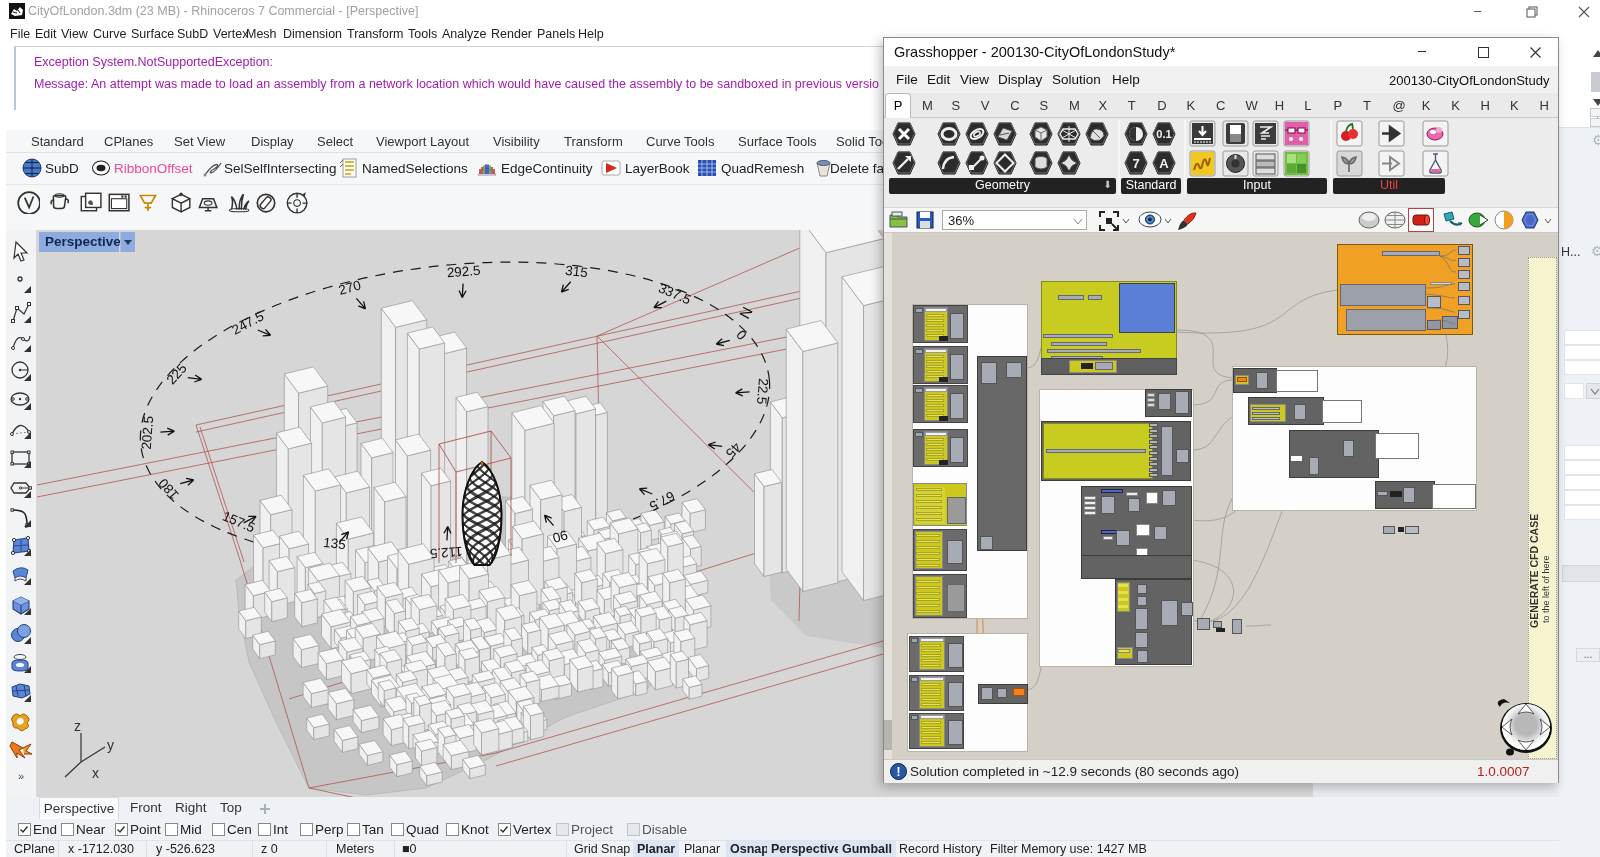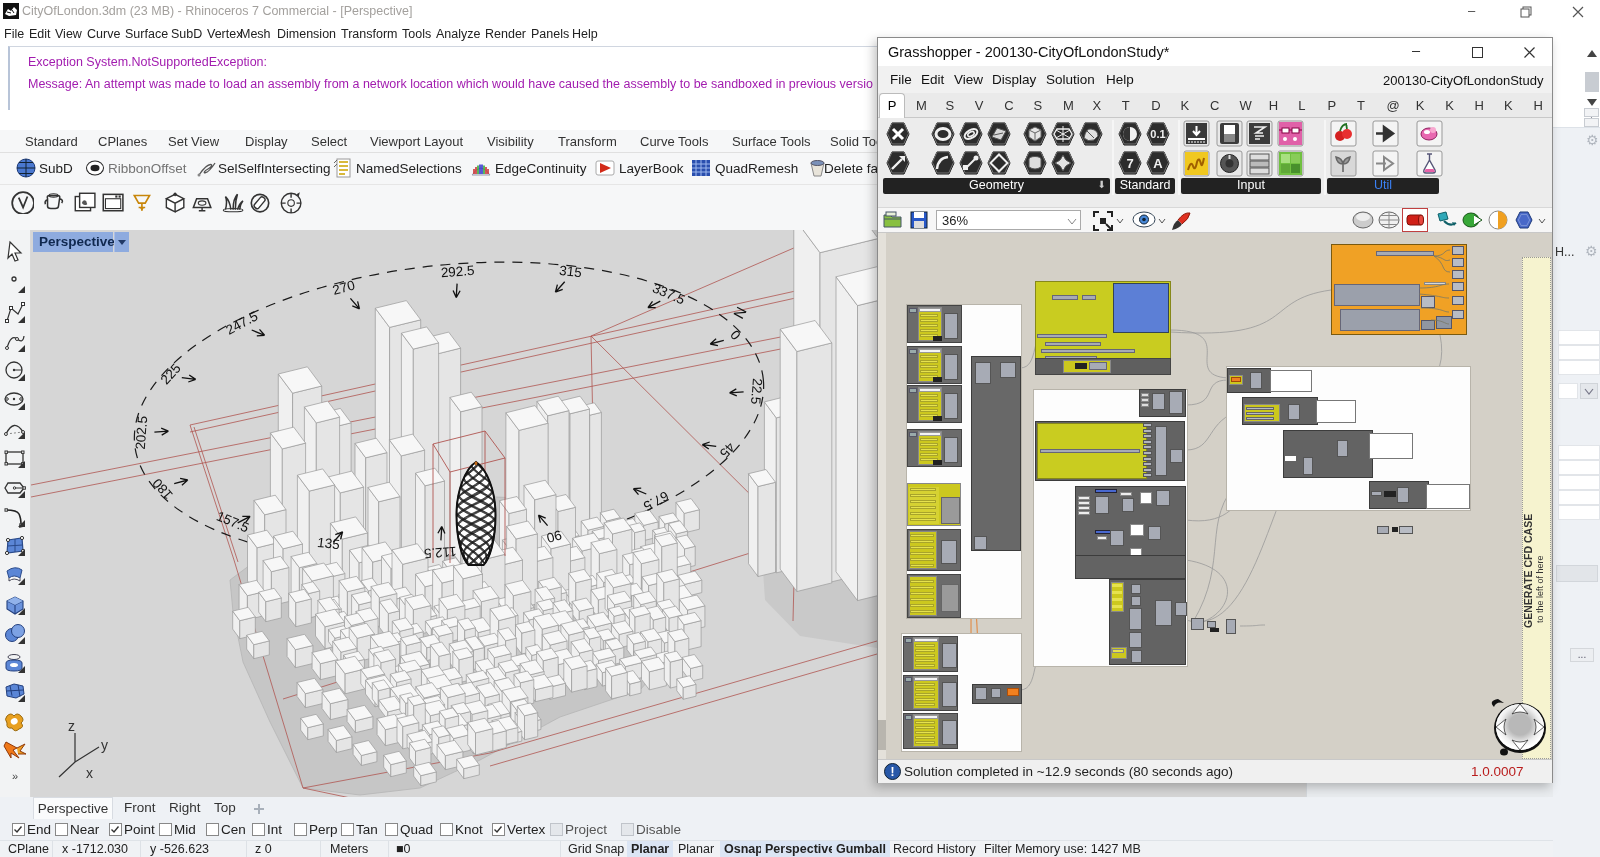--- a/index.html
+++ b/index.html
@@ -1,19 +1,19 @@
 <!DOCTYPE html>
 <html><head><meta charset="utf-8">
 <style>
 *{margin:0;padding:0;box-sizing:border-box}
 html,body{width:1600px;height:857px;overflow:hidden;font-family:"Liberation Sans",sans-serif;background:#fff}
 .abs{position:absolute}
 </style></head>
 <body>
-<div class="abs" style="left:0;top:0;width:1567px;height:857px;background:#fff">
+<div class="abs" style="left:6px;top:0;width:1567px;height:857px;background:#fff">
 
 <div class="abs" style="left:0;top:0;width:1600px;height:22px;background:#fff">
  <svg class="abs" style="left:3px;top:3px" width="16" height="16" viewBox="0 0 16 16">
         <rect width="16" height="16" fill="#111"></rect>
         <path d="M2 11 L5 6 L8 8 L11 4 L14 7 L13 12 L6 13 Z" fill="#fff"></path>
         <path d="M4 9 L8 10 M9 7 L11 10" stroke="#111" stroke-width="1" fill="none"></path>
       </svg>
  <span class="abs" style="left:22px;top:4px;font-size:12.5px;color:#a3a09d">CityOfLondon.3dm (23 MB) - Rhinoceros 7 Commercial - [Perspective]</span>
  <span class="abs" style="left:1468px;top:3px;color:#444;font-size:13px">–</span>
  <svg class="abs" style="left:1520px;top:6px" width="12" height="12">
@@ -67,21 +67,21 @@
     <svg class="abs" style="left:15px;top:157px" width="22" height="22" viewBox="0 0 22 22">
       <circle cx="11" cy="11" r="9" fill="#4a78d0" stroke="#1c3a78"></circle>
       <path d="M2 11 H20 M11 2 V20 M4 5.5 H18 M4 16.5 H18" stroke="#123" stroke-width="1" fill="none"></path>
     </svg>
     <span class="abs" style="left:39px;top:161px;font-size:13.5px;color:#222">SubD</span>
     <svg class="abs" style="left:84px;top:157px" width="22" height="22" viewBox="0 0 22 22">
       <ellipse cx="11" cy="11" rx="9" ry="7.5" fill="#222"></ellipse>
       <ellipse cx="11" cy="11" rx="8" ry="6.5" fill="#fff"></ellipse>
       <ellipse cx="11" cy="11" rx="4.5" ry="3.2" fill="#222"></ellipse>
     </svg>
-    <span class="abs" style="left:108px;top:161px;font-size:13.5px;color:#737373">RibbonOffset</span>
+    <span class="abs" style="left:108px;top:161px;font-size:13.5px;color:#ec4899">RibbonOffset</span>
     <svg class="abs" style="left:196px;top:157px" width="22" height="22" viewBox="0 0 22 22">
       <path d="M3 18 C14 2 20 8 12 12 C4 16 10 20 19 6" stroke="#555" stroke-width="1.3" fill="none"></path>
       <circle cx="3" cy="18" r="1.5" fill="#888"></circle>
     </svg>
     <span class="abs" style="left:218px;top:161px;font-size:13.5px;color:#222">SelSelfIntersecting</span>
     <svg class="abs" style="left:332px;top:157px" width="22" height="22" viewBox="0 0 22 22">
       <rect x="5" y="2" width="13" height="18" fill="#fff" stroke="#999"></rect>
       <rect x="7" y="4" width="9" height="2" fill="#d8b93c"></rect>
       <rect x="7" y="8" width="9" height="2" fill="#d8b93c"></rect>
       <rect x="7" y="12" width="9" height="2" fill="#d8b93c"></rect>
@@ -1586,21 +1586,21 @@
     </svg>
     <svg class="abs" style="left:1372px;top:150px" width="27" height="27" viewBox="0 0 27 27">
       <rect x="1" y="1" width="25" height="25" rx="2" fill="#f4f4f4" stroke="#999"></rect>
       <path d="M4 13.5 H14 M12 7 L21 13.5 L12 20 Z" fill="#eee" stroke="#888" stroke-width="2"></path>
     </svg>
     <svg class="abs" style="left:1416px;top:150px" width="27" height="27" viewBox="0 0 27 27">
       <rect x="1" y="1" width="25" height="25" rx="2" fill="#f4f4f4" stroke="#999"></rect>
       <path d="M11 4 H16 M13.5 4 V10 L19 20 Q20 23 17 23 H10 Q7 23 8 20 L13.5 10" fill="#fff" stroke="#557" stroke-width="1.4"></path>
       <path d="M9.5 19 L17.5 19 L19 22 H8.5 Z" fill="#e860a8"></path>
     </svg>
-    <div class="abs" style="left:1327px;top:178px;width:112px;height:16px;background:#222;border-radius:2px;color:#3b82f6;font-size:12.5px;text-align:center">Util</div>
+    <div class="abs" style="left:1327px;top:178px;width:112px;height:16px;background:#222;border-radius:2px;color:#ef4444;font-size:12.5px;text-align:center">Util</div>
     <div class="abs" style="left:1112px;top:120px;width:2px;height:75px;background:#f6f6f6"></div>
     <div class="abs" style="left:1178px;top:120px;width:2px;height:75px;background:#f6f6f6"></div>
     <div class="abs" style="left:1324px;top:120px;width:2px;height:75px;background:#f6f6f6"></div>
     <div class="abs" style="left:878px;top:207px;width:674px;height:26px;background:#f6f6f6;border-top:1px solid #d8d8d8;border-bottom:1px solid #c8c8c8"></div>
     <svg class="abs" style="left:883px;top:211px" width="19" height="18">
       <path d="M1 4 L7 4 L9 6 L18 6 L18 16 L1 16 Z" fill="#88c040" stroke="#456"></path>
       <path d="M1 8 L18 8" stroke="#456"></path>
       <rect x="3" y="1" width="10" height="4" fill="#e8f0d8" stroke="#456"></rect>
     </svg>
     <svg class="abs" style="left:910px;top:211px" width="18" height="18">

